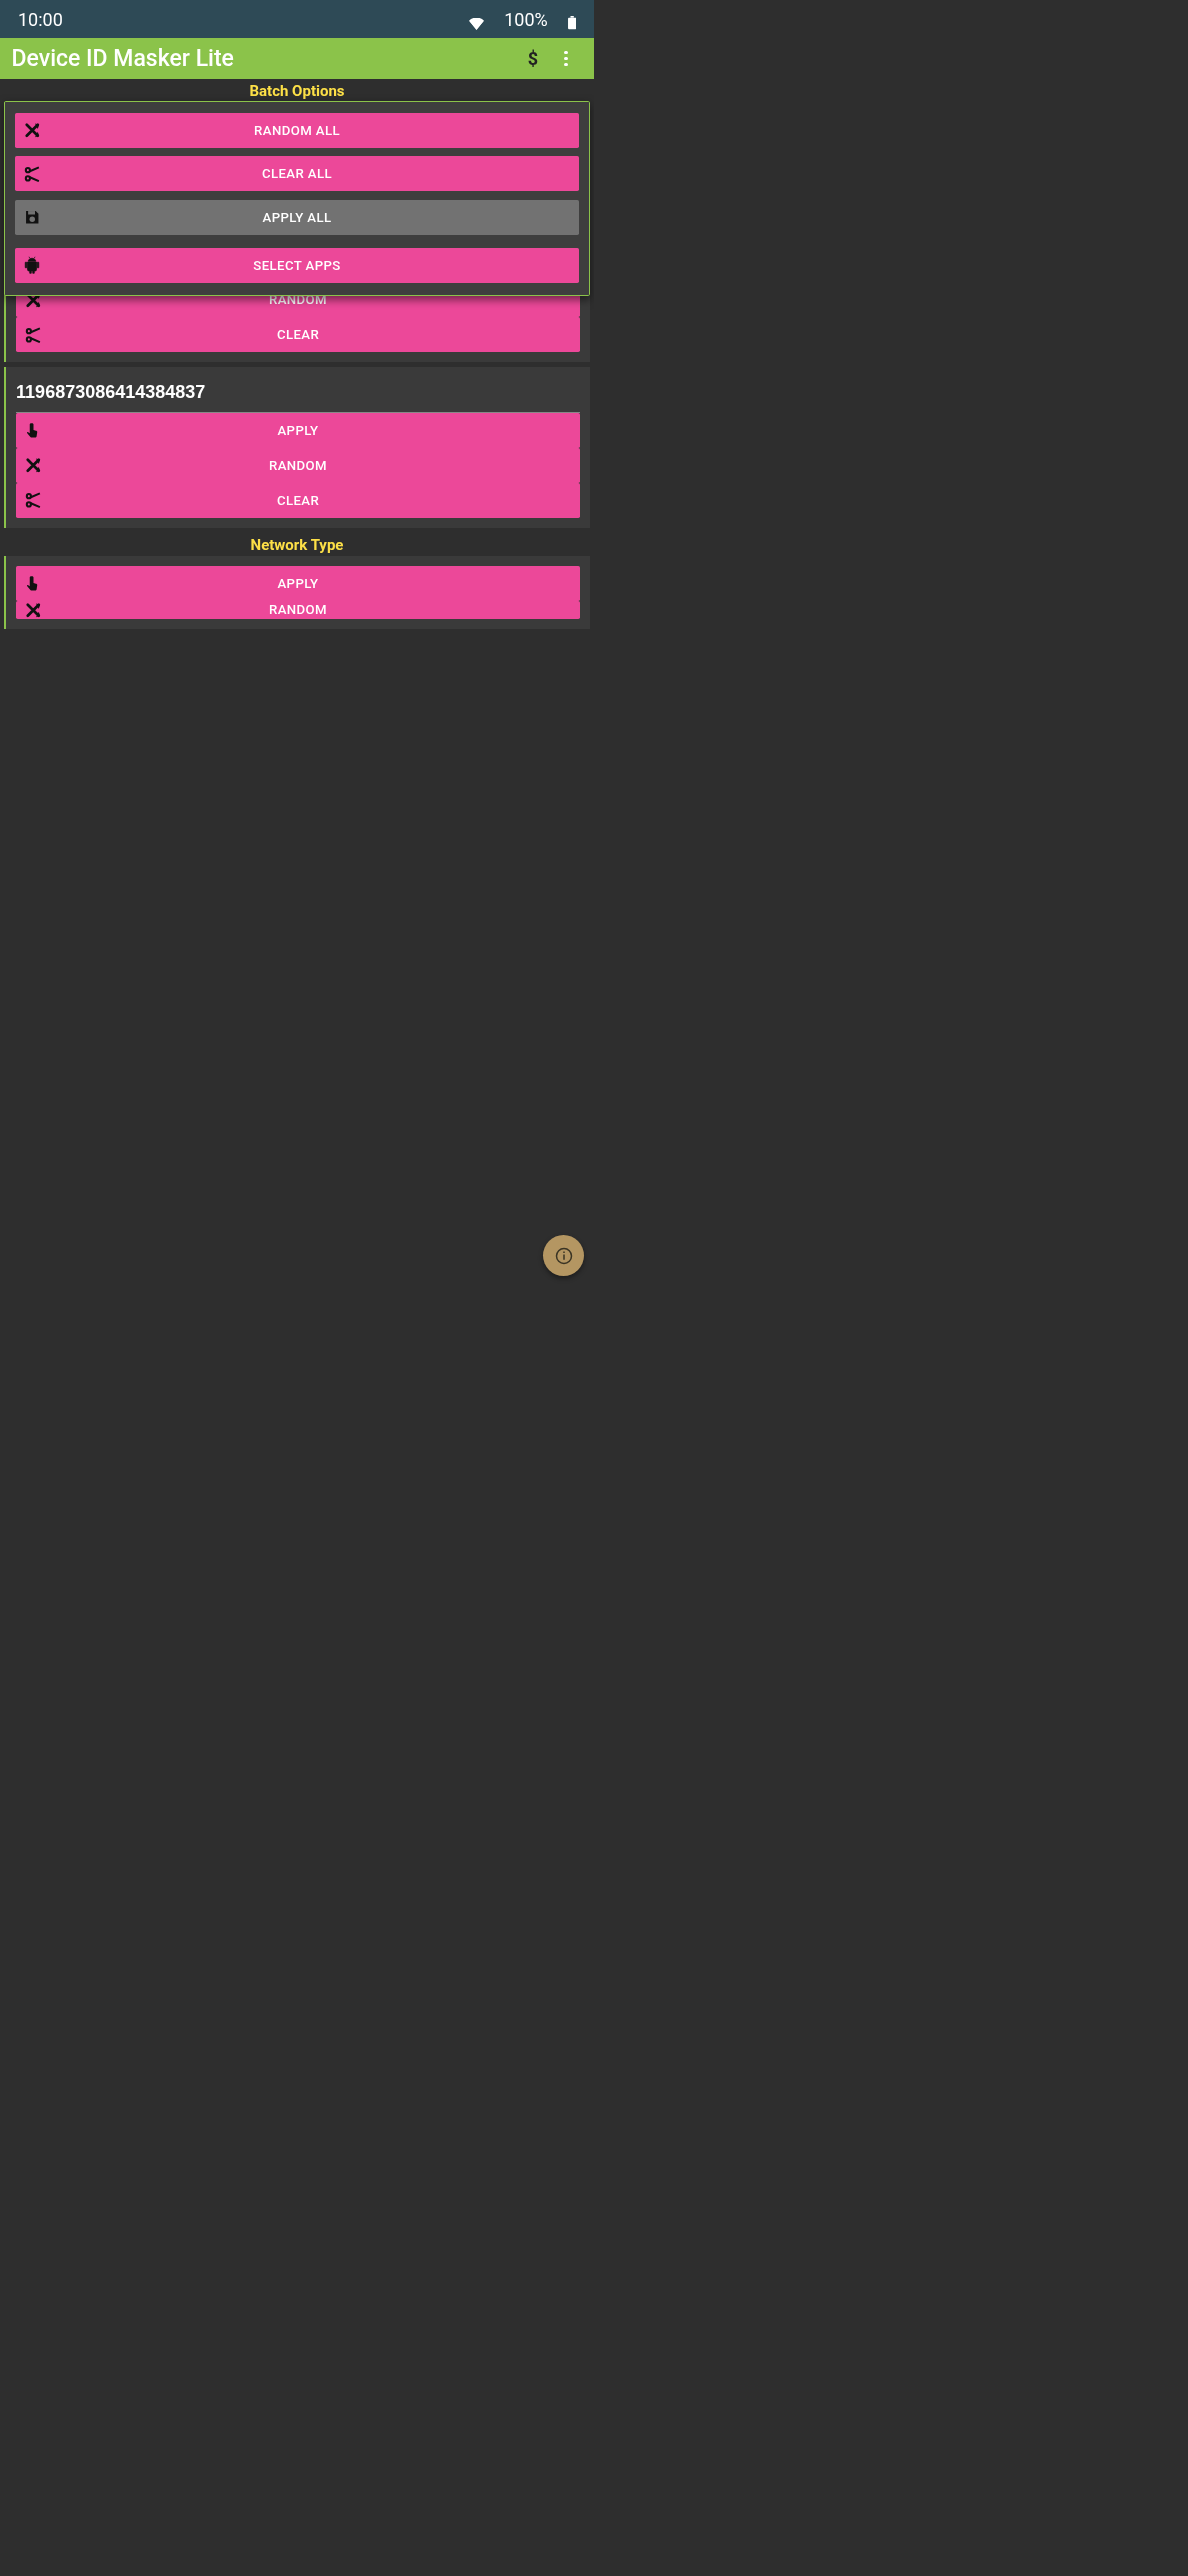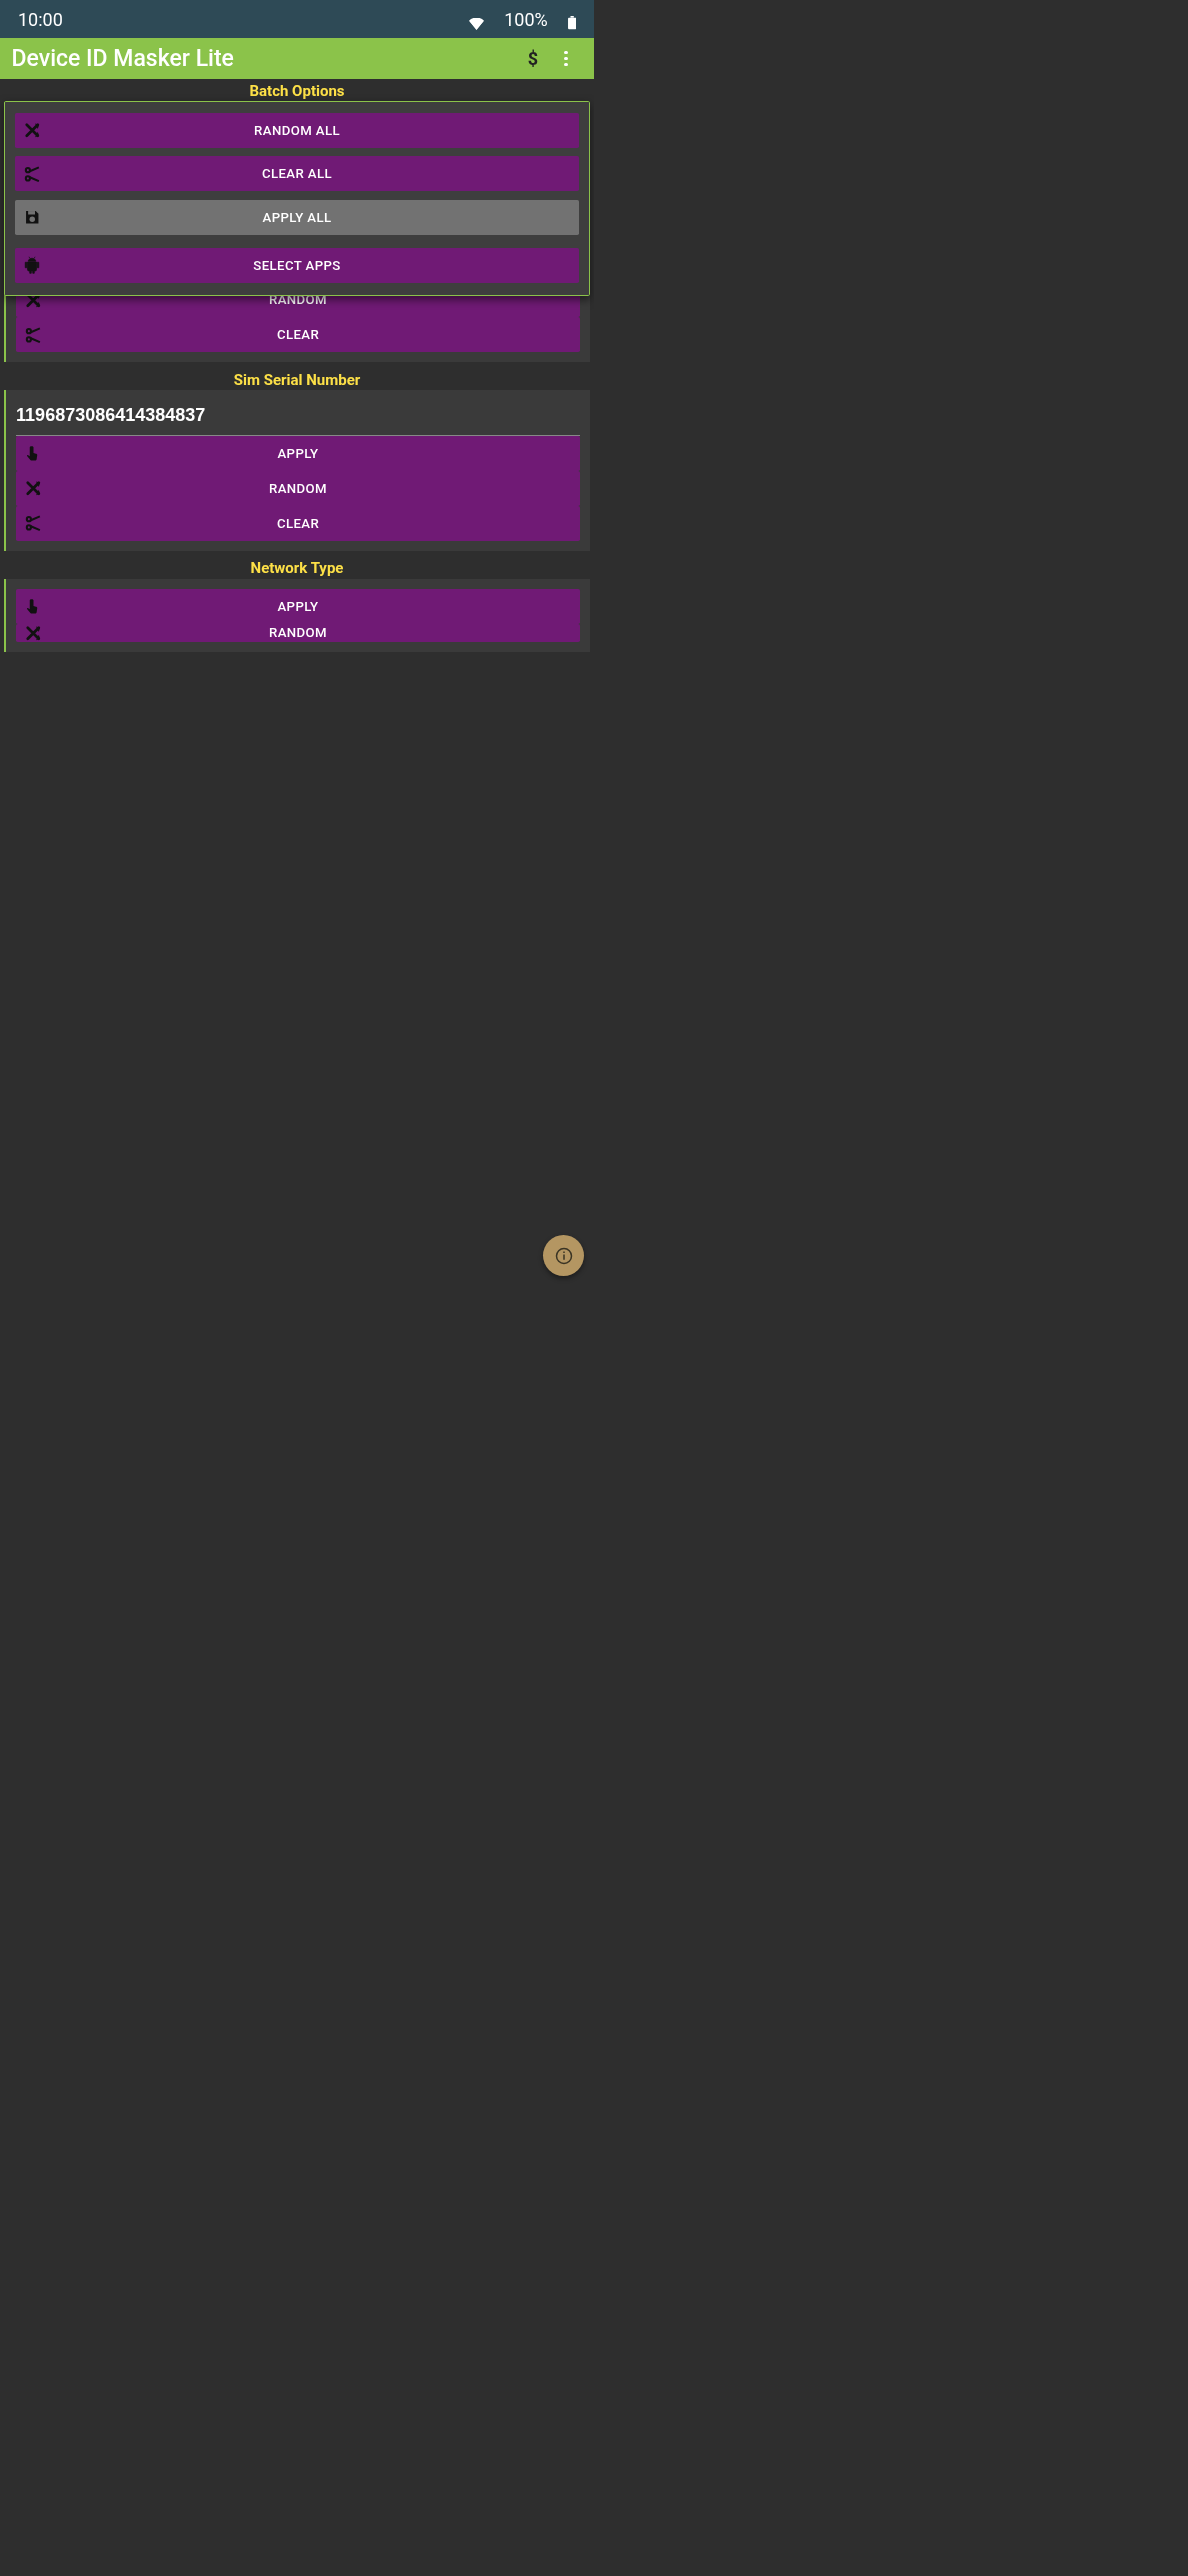--- a/index.html
+++ b/index.html
@@ -59,21 +59,21 @@
   margin: 0 4.1px 5px;
   background: #3a3a3a;
   border-left: 2.5px solid #8bc34a;
   padding: 10px 10px 10px 10px;
   display: flex;
   flex-direction: column;
   gap: 0;
 }
 .btn {
   height: 35px;
-  background: #701a75;
+  background: #ec4899;
   border-radius: 1.7px;
   display: flex;
   align-items: center;
   position: relative;
 }
 .btn-icon {
   position: absolute;
   left: 8.3px;
   width: 18px;
   height: 18px;
@@ -210,21 +210,20 @@
           <svg width="18" height="16.5" viewBox="0 0 24 24">
               <circle cx="6" cy="6" r="3" fill="none" stroke="#111" stroke-width="3"></circle>
               <circle cx="6" cy="18" r="3" fill="none" stroke="#111" stroke-width="3"></circle>
               <path d="M8 8l14-6M8 16l14 6" stroke="#111" stroke-width="3"></path>
             </svg>
         </span>
         <span class="btn-label">CLEAR</span>
       </div>
     </div>
 
-    <div class="section-label">Sim Serial Number</div>
     <div class="card">
       <input class="input-line" value="1196873086414384837" style="">
       <div class="btn">
         <span class="btn-icon">
           <svg width="15" height="18" viewBox="0 0 24 28">
               <path fill="#111" d="M10 3c1 0 2 1 2 2v9l4 1c1 0 2 1 2 2l-1 7c0 1-1 2-2 2h-6c-1 0-1 0-2-1l-5-6c-1-1 0-2 1-2l3 2V5c0-1 1-2 2-2z"></path>
             </svg>
         </span>
         <span class="btn-label">APPLY</span>
       </div>

